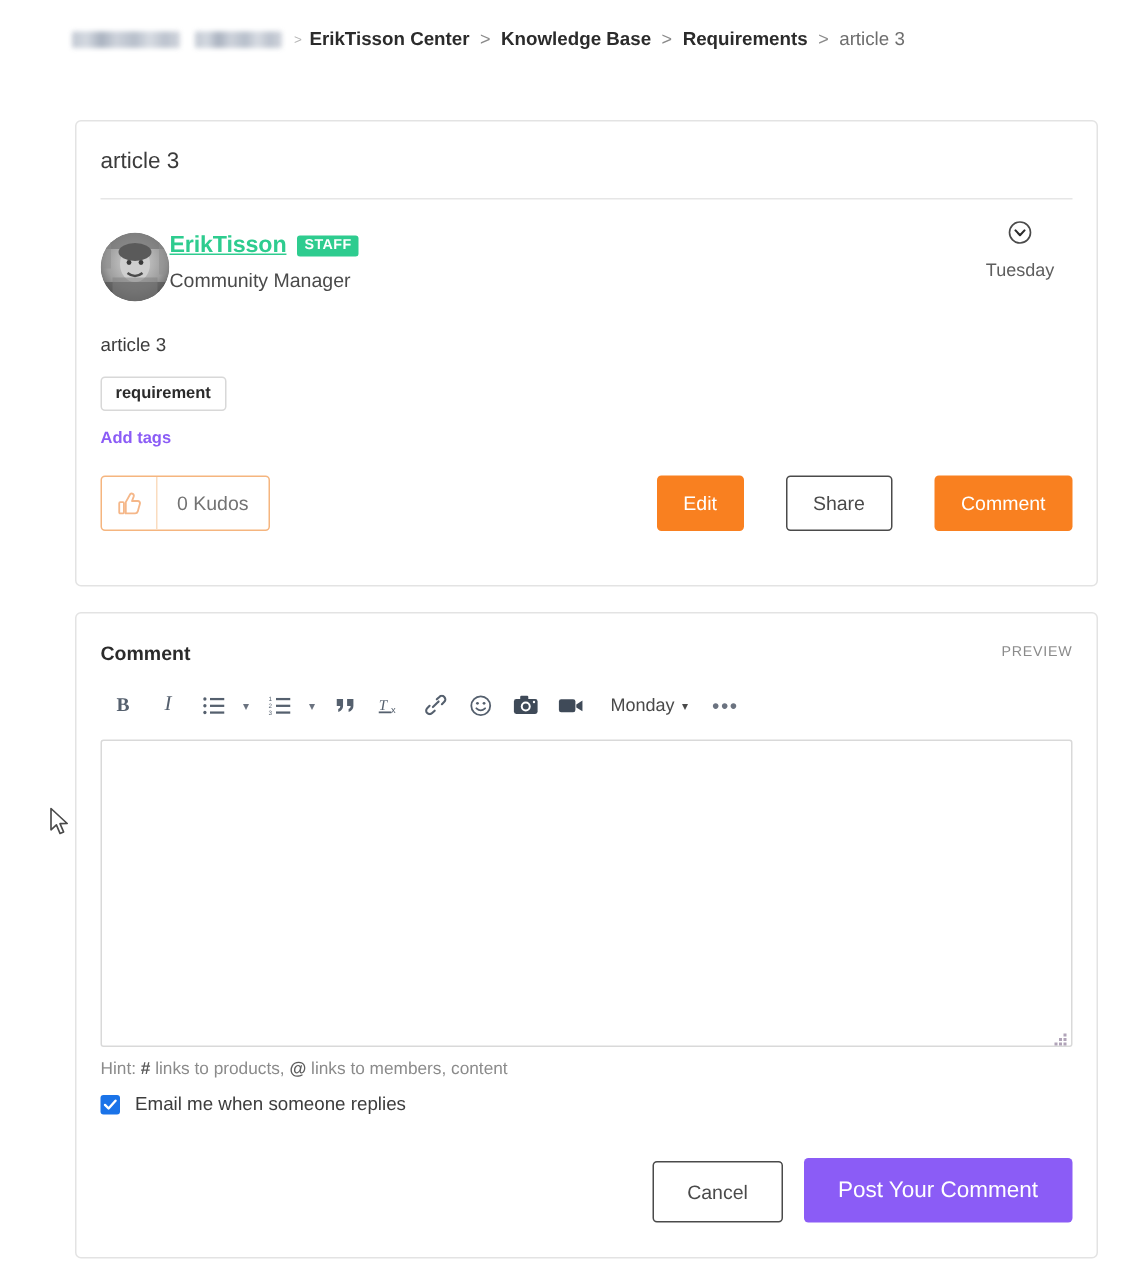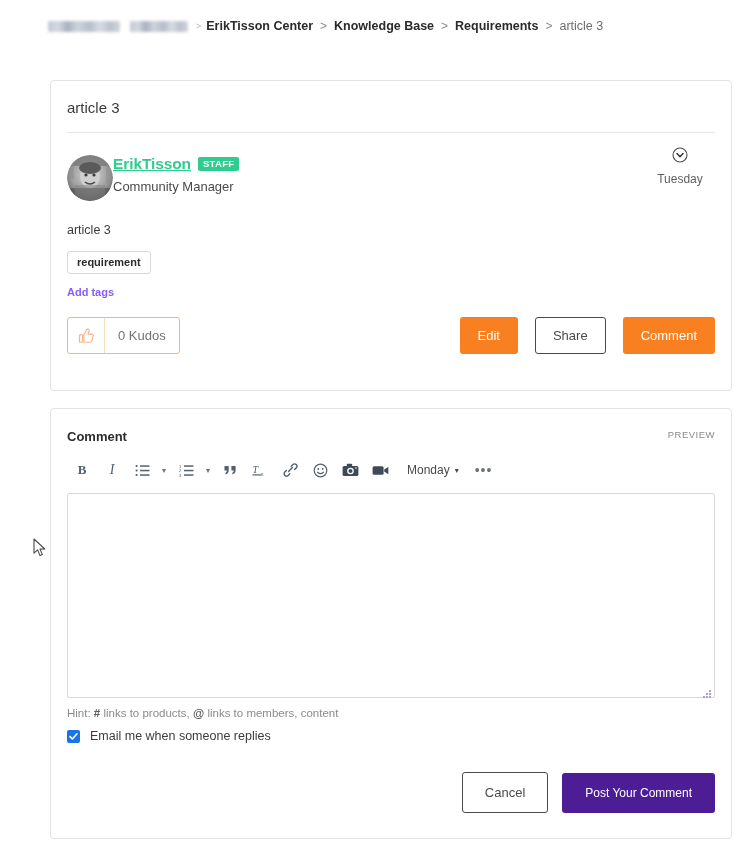--- a/index.html
+++ b/index.html
@@ -179,21 +179,21 @@
     padding: 0 13px;
     color: #737373;
     font-size: 13px;
   }
 
   .btn-group {
     position: absolute;
     right: 16px; top: 19px;
     display: flex;
     align-items: center;
-    gap: 17px;
+    gap: 28px;
   }
   .btn {
     border-radius: 3px;
     font-size: 13px;
     line-height: 1;
     cursor: pointer;
     border: none;
     font-family: "Liberation Sans", sans-serif;
   }
   .btn-orange {
@@ -310,25 +310,25 @@
     background: #fff;
     border: 1px solid #4a4a4a;
     color: #4a4a4a;
     padding: 12px 22px;
     font-size: 13px;
     border-radius: 3px;
     cursor:pointer;
     font-family: "Liberation Sans", sans-serif;
   }
   .btn-post {
-    background: #4c1d95;
+    background: #8b5cf6;
     color: #fff;
     border: none;
     padding: 13px 23px;
-    font-size: 12px;
+    font-size: 15px;
     border-radius: 3px;
     cursor:pointer;
     font-family: "Liberation Sans", sans-serif;
   }
 
   
   .cursor {
     position: absolute;
     left: 33px; top: 538px;
     width: 14px; height: 20px;

